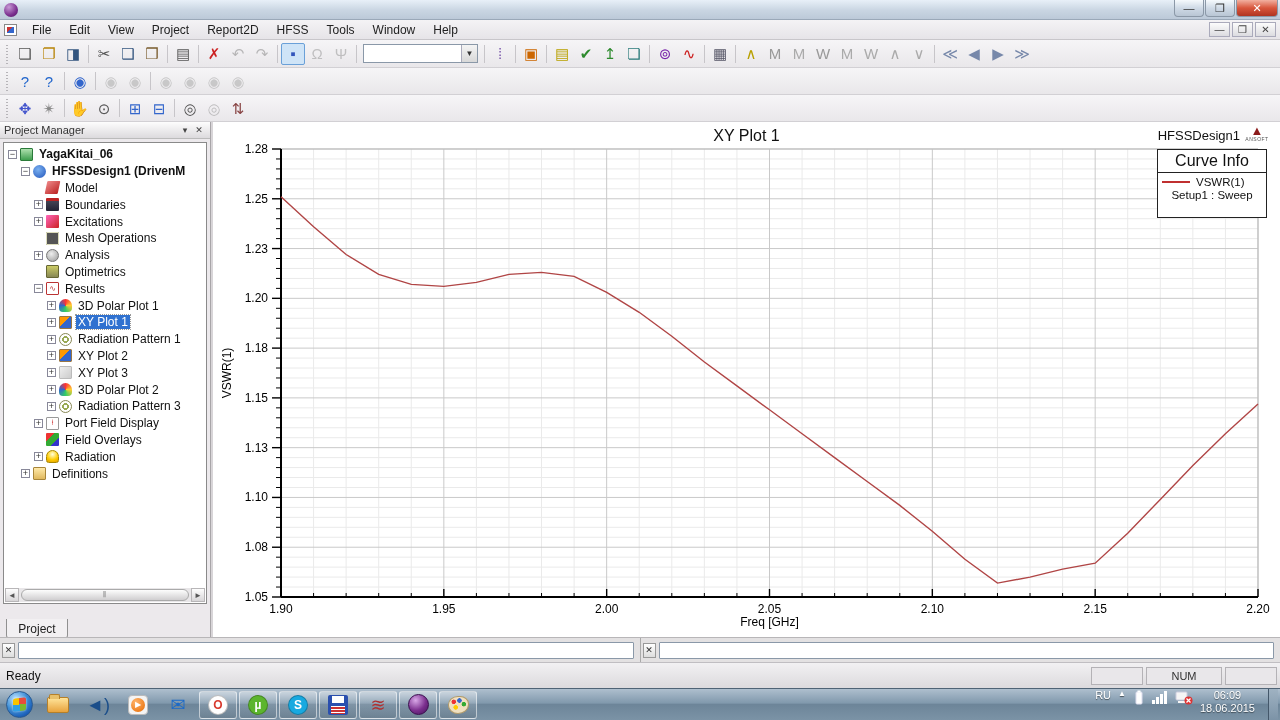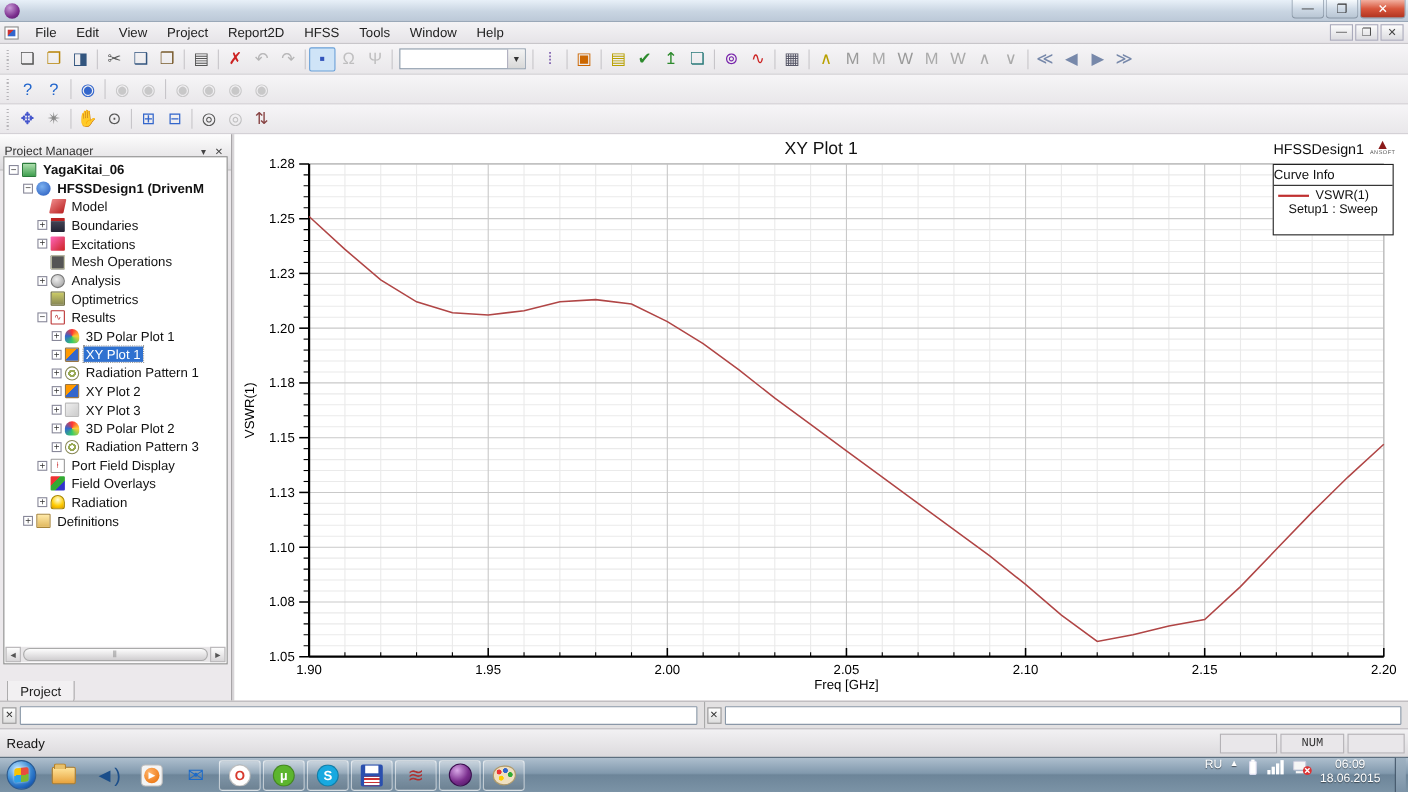--- a/index.html
+++ b/index.html
@@ -52,21 +52,21 @@
   .tb-combo .arrowbox { width:16px; height:100%; background:linear-gradient(#f4f4f4,#d8d8d8);
     border-left:1px solid #aab; display:flex; align-items:center; justify-content:center; font-size:8px; color:#333; }
 
   
   .content { position:absolute; top:122px; left:0; height:515px; right:0; background:#d8d5d8; }
 
   
   .pm { position:absolute; left:0; top:0; width:211px; height:515px; background:#ece9ec;
     border-right:1px solid #a8a5a8; }
   .pm-header { height:17px; background:linear-gradient(#fdfdfd,#dcdadd); border-bottom:1px solid #bbb;
-    display:flex; align-items:center; font-size:11px; color:#333; padding:16px 4px; }
+    display:flex; align-items:center; font-size:11px; color:#333; padding:0 4px; }
   .pm-header .sp { flex:1; }
   .pm-hbtn { width:14px; height:13px; font-size:9px; color:#444; display:flex; align-items:center; justify-content:center; }
   .treebox { position:absolute; left:3px; right:3px; top:20px; bottom:33px; background:#fff;
     border:1px solid #8a8a8a; overflow:hidden; }
   .tree { padding:3px 0 0 2px; }
   .trow { display:flex; align-items:center; height:16.8px; white-space:nowrap; }
   .expander { width:9px; height:9px; border:1px solid #889; background:#fff; flex:none;
     display:flex; align-items:center; justify-content:center; font-size:9px; line-height:7px; color:#333; margin-right:3px; }
   .exp-spacer { width:12px; flex:none; }
   .ticon { width:13px; height:13px; flex:none; margin-right:4px; border-radius:1px;
@@ -105,21 +105,21 @@
 
   
   .plotwin { position:absolute; left:213px; top:0; width:1067px; height:515px; background:#fff; }
   .plot-title { position:absolute; top:5px; left:0; width:100%; text-align:center; font-size:16px; color:#111; }
   .design-label { position:absolute; top:6px; right:40px; font-size:13px; color:#111; }
   .ansoft-logo { position:absolute; top:4px; right:10px; width:26px; text-align:center; }
   .ansoft-logo .tri { color:#8b1a1a; font-size:13px; line-height:10px; }
   .ansoft-logo .word { font-size:5px; color:#555; letter-spacing:.5px; }
   #chart-svg { position:absolute; inset:0; }
   .legend { position:absolute; left:944px; top:27px; width:110px; background:#fff; border:1.5px solid #222; }
-  .legend-title { text-align:left; font-size:12px; padding:2px 0; border-bottom:1px solid #222; color:#111; }
+  .legend-title { text-align:center; font-size:16px; padding:2px 0; border-bottom:1px solid #222; color:#111; }
   .legend-row { display:flex; align-items:center; padding:3px 4px 0 4px; }
   .legend-swatch { width:28px; height:0; border-top:2px solid #c03030; margin-right:6px; }
   .legend-series { font-size:11.5px; color:#111; }
   .legend-sweep { font-size:11.5px; color:#111; padding:1px 4px 16px 4px; text-align:center; }
 
   
   .dock { position:absolute; top:637px; left:0; right:0; height:25px; background:#e3e1e2;
     border-top:1px solid #b8b6b8; display:flex; }
   .dock-panel { flex:1; display:flex; align-items:center; padding:3px 6px 3px 2px; }
   .dock-panel + .dock-panel { border-left:1px solid #aaa; }
@@ -127,21 +127,21 @@
     font-size:9px; color:#333; display:flex; align-items:center; justify-content:center; margin-right:3px; flex:none; }
   .dock-field { flex:1; height:17px; background:#fff; border:1px solid #8a98a8; border-radius:1px; }
 
   
   .statusbar { position:absolute; top:662px; left:0; right:0; height:26px;
     background:linear-gradient(#f2f1f3,#dcdadd); border-top:1px solid #c0bec2;
     display:flex; align-items:center; font-size:12px; color:#111; padding-left:6px; }
   .status-sp { flex:1; }
   .status-cell { width:52px; height:18px; border:1px solid #b4b2b6; background:#e9e7ea; margin-right:3px;
     display:flex; align-items:center; justify-content:center; font-size:11px; color:#333; }
-  .status-cell.wide { width:58px;font-family:Liberation Mono, monospace; }
+  .status-cell.wide { width:76px; }
 
   
   .taskbar { position:absolute; top:688px; left:0; right:0; height:32px;
     background:linear-gradient(#aebfce,#8199ad 45%,#6d8599 50%,#7b93a6); border-top:1px solid #4f6375;
     display:flex; align-items:center; padding-left:4px; }
   .start-orb { width:27px; height:27px; border-radius:50%; margin:0 6px 0 2px; flex:none;
     background:radial-gradient(circle at 35% 28%, #bfe3ff, #3f8fd6 45%, #1b5fb8 75%, #0b3a7a);
     border:1px solid #2a5a90; display:flex; align-items:center; justify-content:center; }
   .orb-flag { width:13px; height:13px; border-radius:2px; transform:skewY(-6deg);
     background:conic-gradient(#e84c3d 0 25%, #7cb82f 0 50%, #2e9fe6 0 75%, #f8c300 0);

